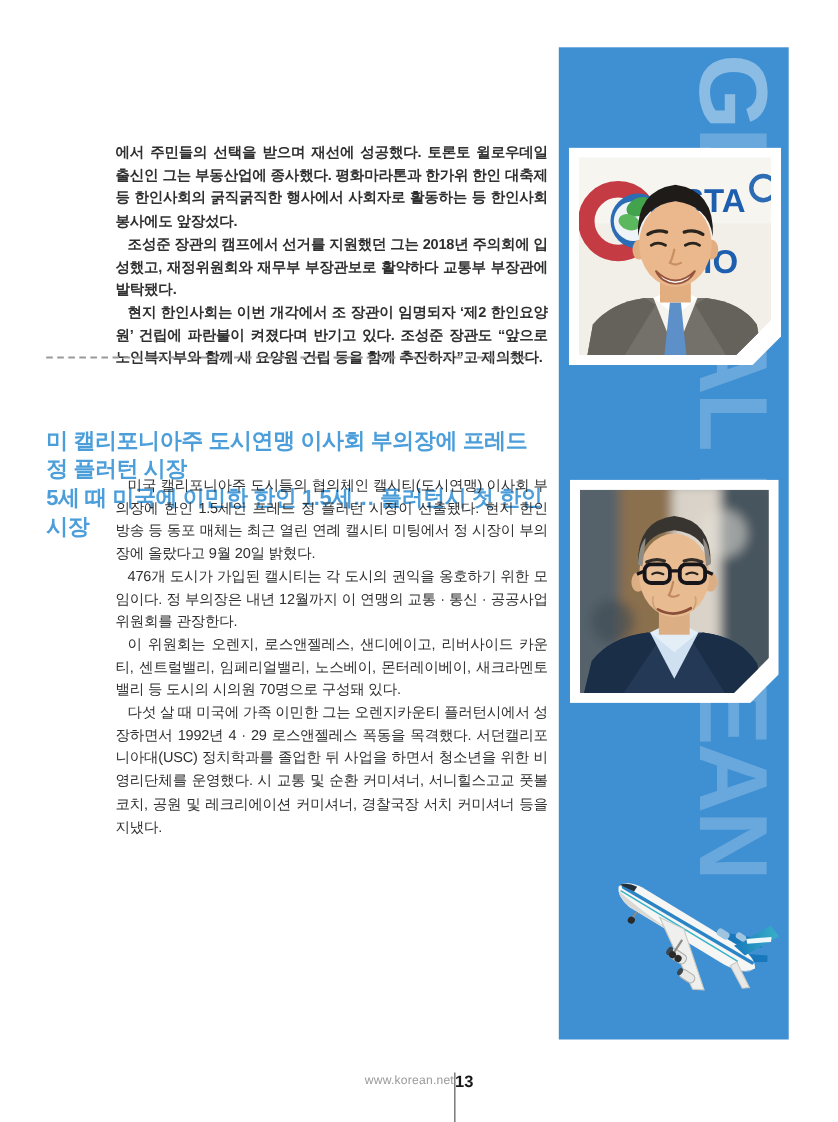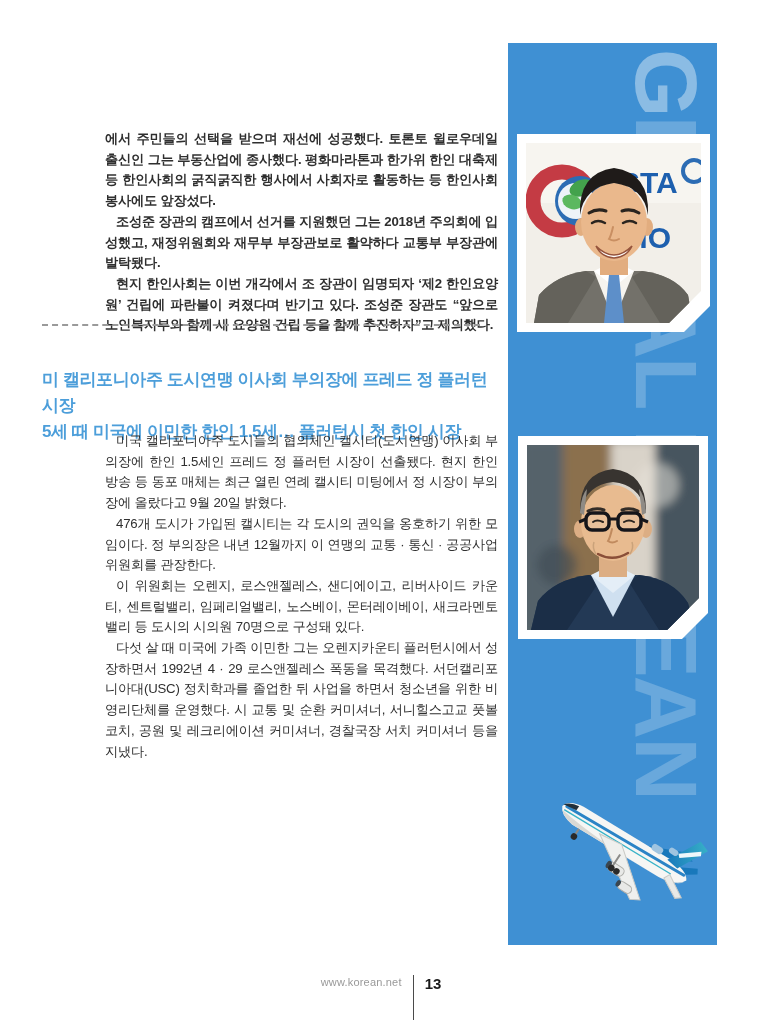--- a/index.html
+++ b/index.html
@@ -9,22 +9,22 @@
     font-family:"Liberation Sans","DejaVu Sans",sans-serif;
   }
   
   .article{position:absolute; width:393px; color:#2f2f2f;
     font-size:13.2px; line-height:20.7px; text-align:justify; letter-spacing:-0.2px;}
   .article p{margin:0;}
   .article p.indent{text-indent:11px;}
   .article-top{left:105px; top:129px;font-weight:bold;}
   .dashed-divider{position:absolute; left:42px; top:324px; width:438px; height:0;
     border-top:2px dashed #9a9a9a;}
-  .headline{position:absolute; left:42px; top:353px; width:456px;
-    color:#4c9eda; font-size:17px; font-weight:bold; line-height:26px; letter-spacing:-0.4px;}
+  .headline{position:absolute; left:42px; top:371px; width:456px;
+    color:#4c9eda; font-size:20px; font-weight:bold; line-height:26px; letter-spacing:-0.4px;}
   .headline span{display:block;}
   .article-main{left:105px; top:431px;}
   .end-mark{display:inline-block; width:11px; height:11px; margin-left:4px;
     vertical-align:-1px; background:#fdfdfd;
     border-top:2px solid #f0a43a; border-right:2px solid #2f86c8;
     border-bottom:2px solid #8cbf3f; border-left:2px solid #2f86c8;
     font-size:8px; line-height:11px; text-align:center; color:#555; text-indent:0;}
   
   .sidebar{position:absolute; left:508px; top:43px; width:209px; height:902px;
     background:#3f90d3; overflow:hidden;}
@@ -38,21 +38,21 @@
   .photo-frame .photo{position:absolute; left:9px; top:9px; right:9px; bottom:9px;
     overflow:hidden;
     clip-path:polygon(0 0,100% 0,100% calc(100% - 32px),calc(100% - 32px) 100%,0 100%);}
   .photo svg{display:block; width:100%; height:100%;}
   .photo-frame.p1{left:9px;  top:91px;  width:193px; height:198px;}
   .photo-frame.p2{left:10px; top:393px; width:190px; height:203px;}
   .plane{position:absolute; left:28px; top:712px; width:172px; height:182px; z-index:2;}
   .plane svg{display:block; width:100%; height:100%;}
   
   .footer{position:absolute; left:0; top:975px; width:100%;
-    display:flex; justify-content:center; align-items:flex-start; gap:11px;}
+    display:flex; justify-content:center; align-items:flex-start; gap:0;}
   .footer .site{font-size:11px; color:#999999; letter-spacing:0.2px; padding-top:1px;}
   .footer .page-divider{width:1px; height:45px; background:#4a4a4a;}
   .footer .page-number{font-size:15px; font-weight:bold; color:#1a1a1a;}
 </style>
 </head>
 <body>
 
 <div class="page">
 
   <section class="article article-top">

